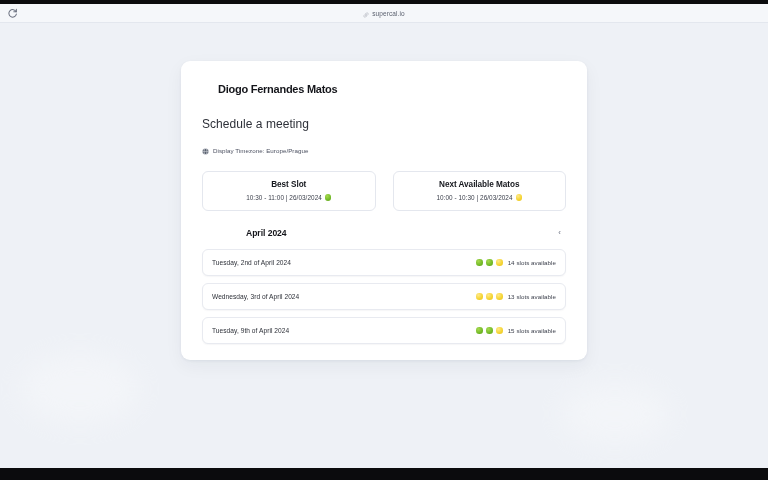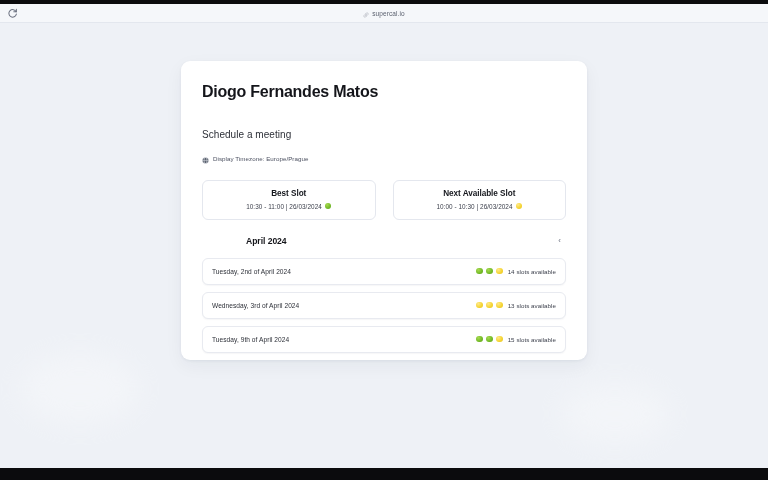--- a/index.html
+++ b/index.html
@@ -100,30 +100,31 @@
     top: 37px;
     width: 406px;
     height: 299px;
     background: #ffffff;
     border-radius: 9px;
     box-shadow: 0 1px 3px rgba(20,30,60,.06), 0 6px 18px rgba(20,30,60,.05);
     padding: 22px 21px 0 21px;
   }
 
   .title {
-    font-size: 16px;
+    font-size: 11px;
     font-weight: bold;
     color: #14151a;
     letter-spacing: -.25px;
     line-height: 1.1;
+    margin-left: 16px;
   }
 
   .subtitle {
-    margin-top: 28px;
-    font-size: 10px;
+    margin-top: 22px;
+    font-size: 12px;
     color: #2d3038;
     letter-spacing: .05px;
   }
 
   .tz-row {
     margin-top: 10px;
     display: flex;
     align-items: center;
     gap: 4px;
   }
@@ -307,21 +308,21 @@
 
       <div class="slot-card">
         <div class="slot-label">Best Slot</div>
         <div class="slot-time-row">
           <span class="slot-time">10:30 - 11:00 | 26/03/2024</span>
           <span class="dot green"></span>
         </div>
       </div>
 
       <div class="slot-card">
-        <div class="slot-label">Next Available Slot</div>
+        <div class="slot-label">Next Available Matos</div>
         <div class="slot-time-row">
           <span class="slot-time">10:00 - 10:30 | 26/03/2024</span>
           <span class="dot yellow"></span>
         </div>
       </div>
 
     </div>
 
     <div class="month-row">
       <span class="month-label">April 2024</span>

